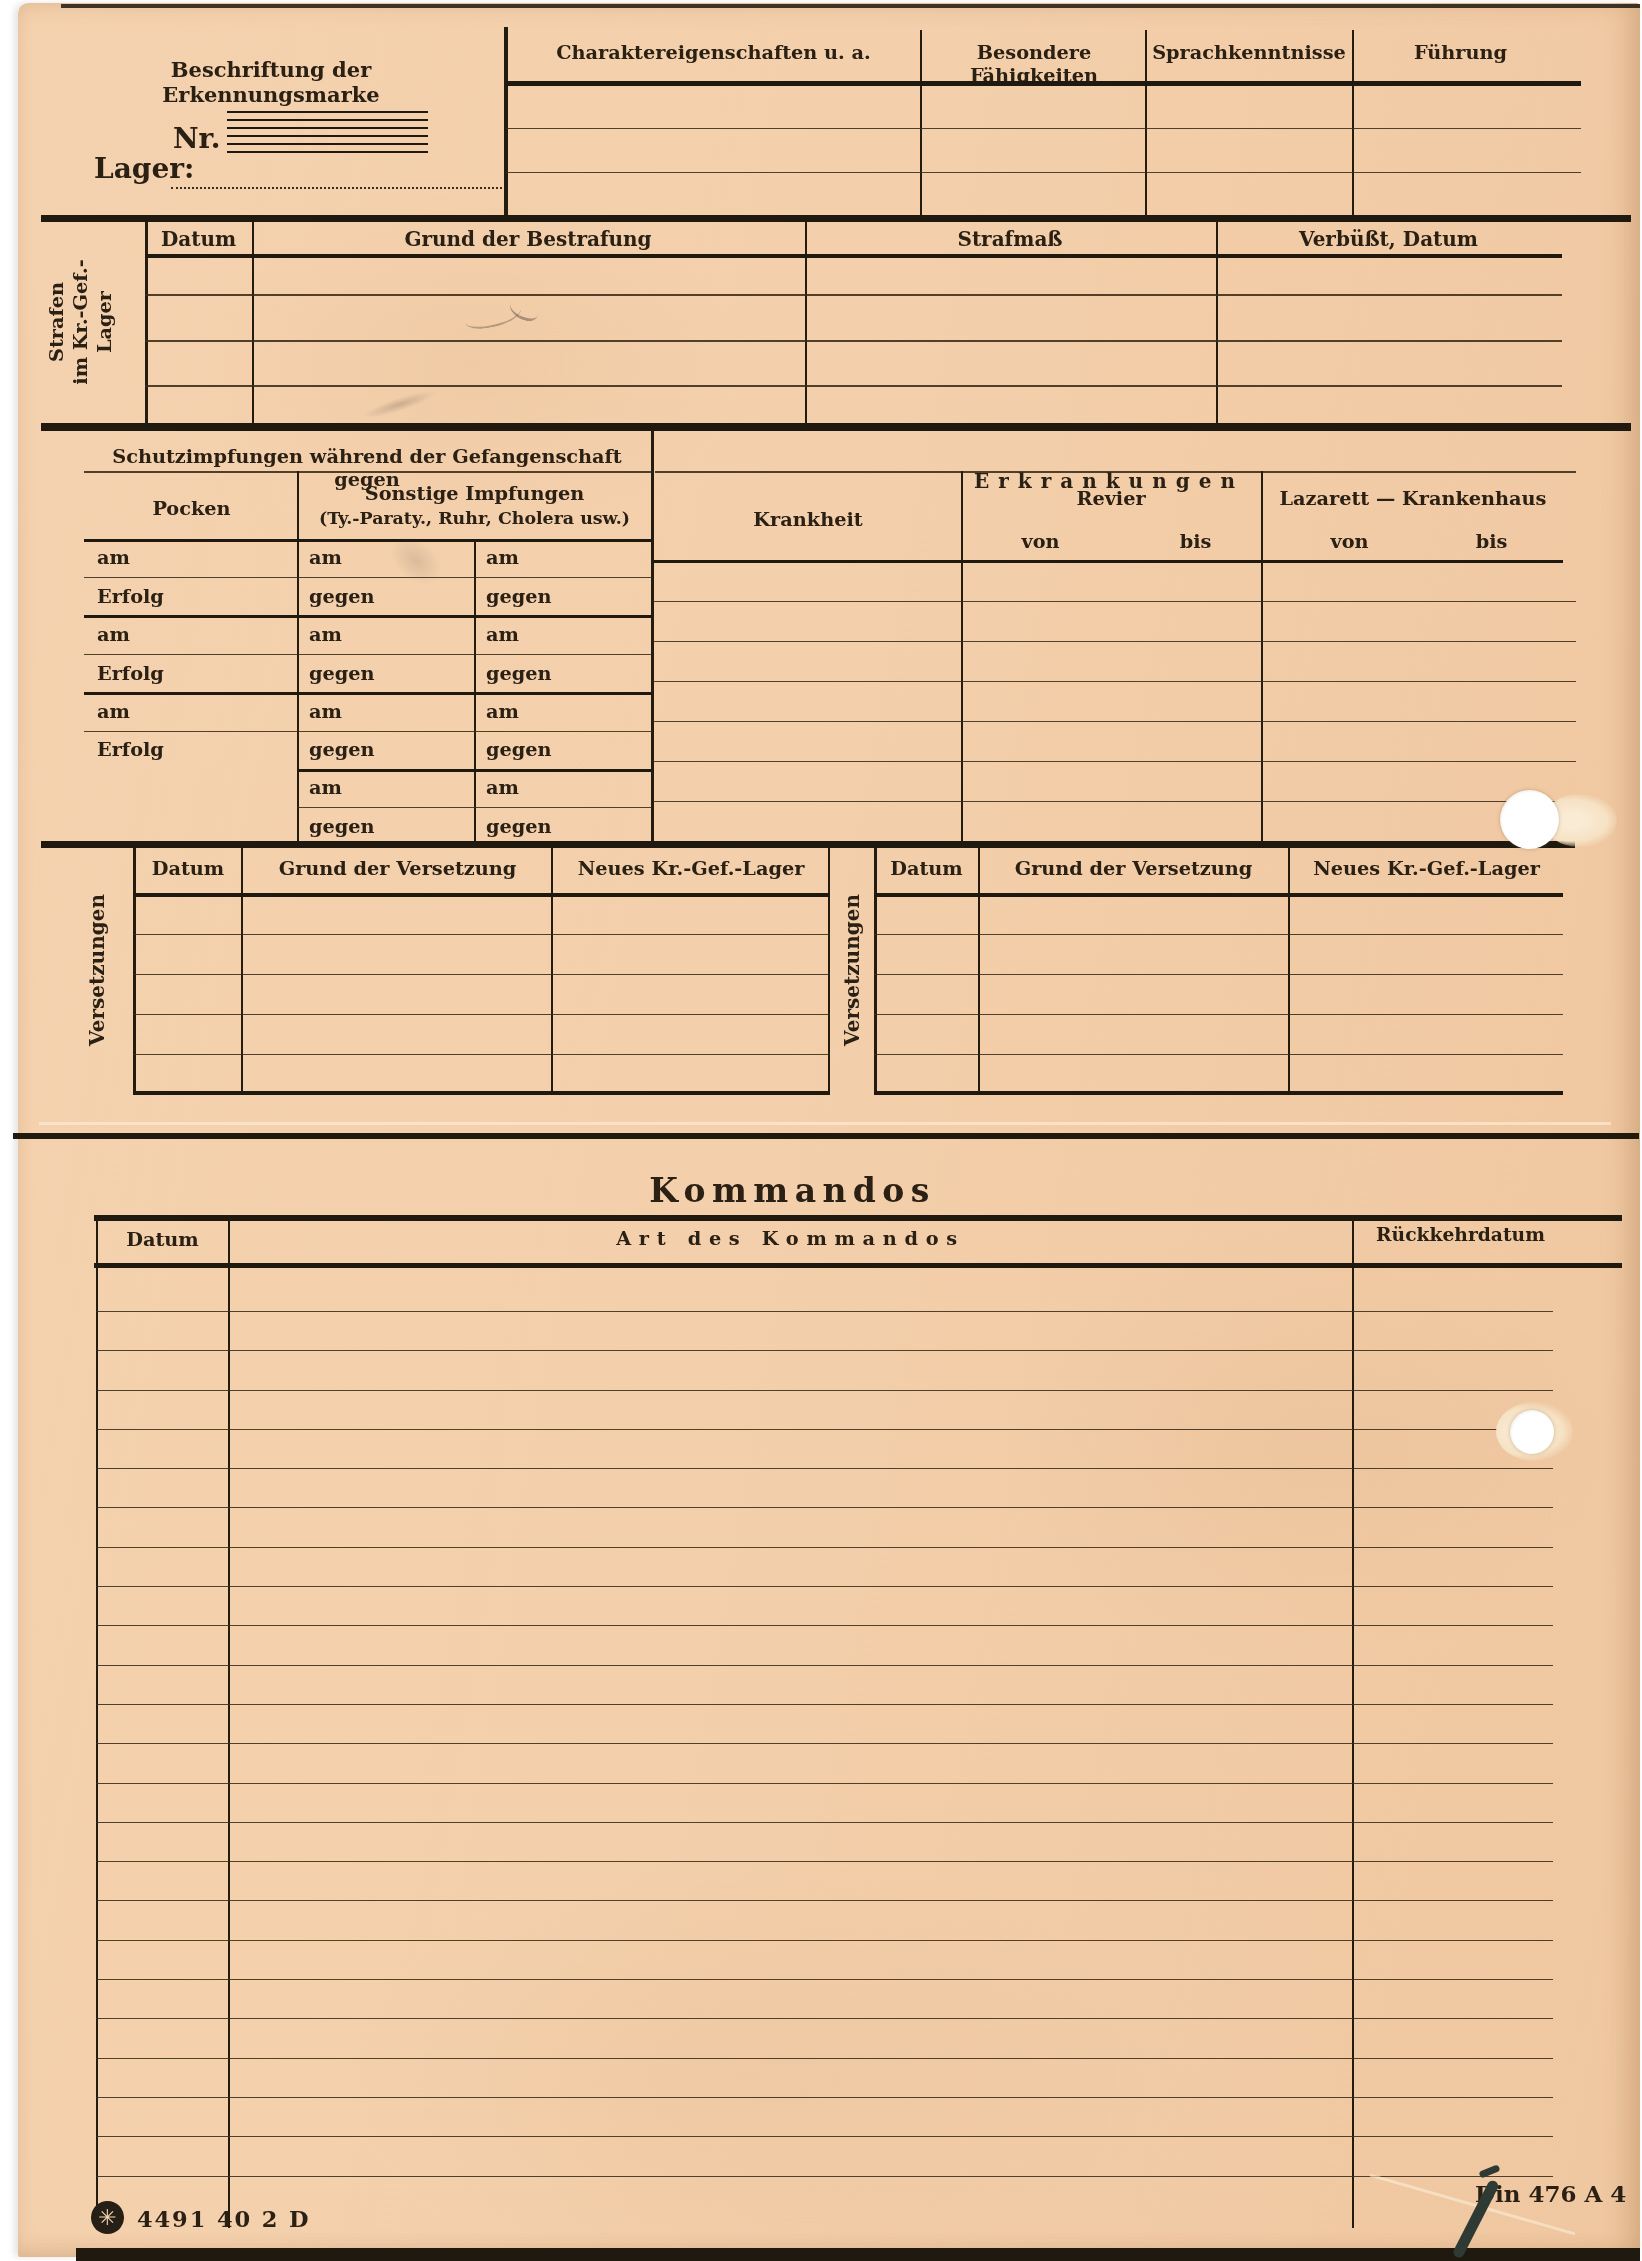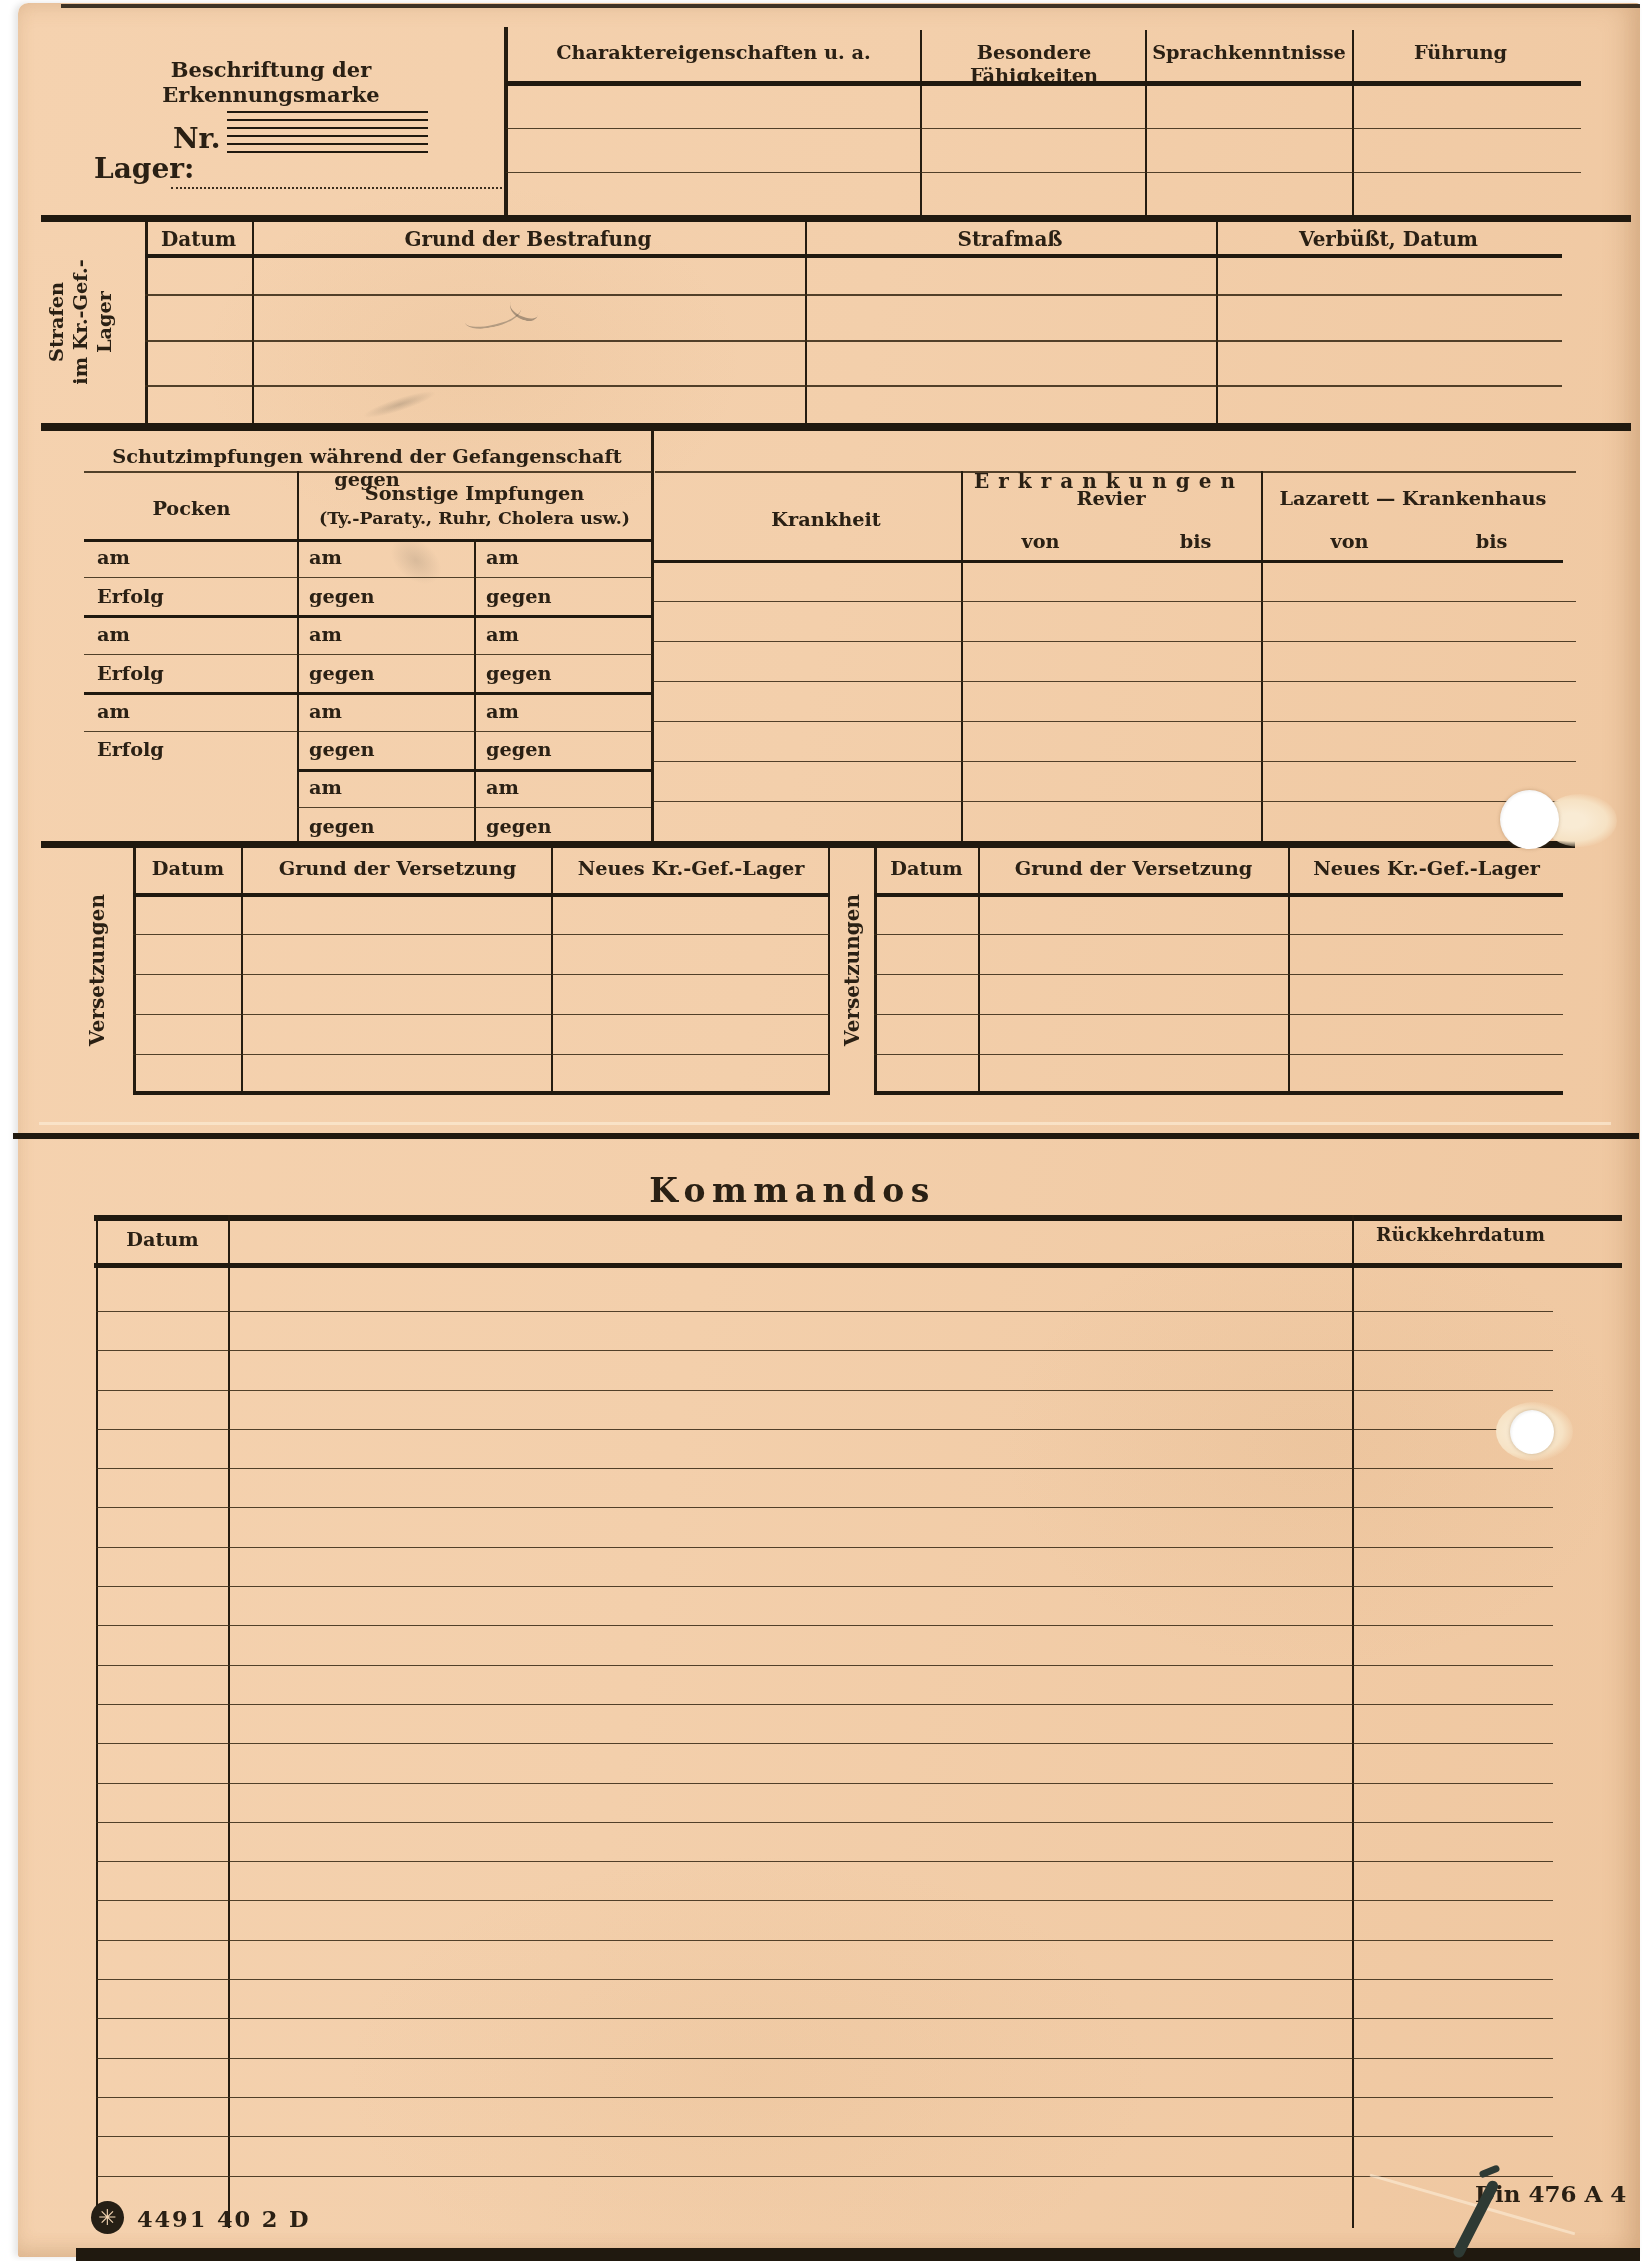--- a/index.html
+++ b/index.html
@@ -115,21 +115,21 @@
   <div class="hl" style="left:297px;top:769px;width:354px;height:3.2px;"></div>
 
   <div class="t" style="left:309px;top:776px;font-size:19.3px;">am</div>
   <div class="t" style="left:486px;top:776px;font-size:19.3px;">am</div>
   <div class="hl thin" style="left:297px;top:807px;width:354px;"></div>
   <div class="t" style="left:309px;top:815px;font-size:19.3px;">gegen</div>
   <div class="t" style="left:486px;top:815px;font-size:19.3px;">gegen</div>
 
   <div class="vl" style="left:961px;top:471px;width:1.9px;height:371px;"></div>
   <div class="vl" style="left:1261px;top:471px;width:1.9px;height:371px;"></div>
-  <div class="t ctr" style="left:655px;top:508px;width:306px;font-size:19.3px;padding-left:18px;">Krankheit</div>
+  <div class="t ctr" style="left:655px;top:508px;width:306px;font-size:19.3px;">Krankheit</div>
   <div class="t ctr" style="left:962px;top:487px;width:298px;font-size:19.3px;">Revier</div>
   <div class="t ctr" style="left:1005px;top:530px;width:71px;font-size:19.3px;">von</div>
   <div class="t ctr" style="left:1160px;top:530px;width:71px;font-size:19.3px;">bis</div>
   <div class="t ctr" style="left:1263px;top:487px;width:300px;font-size:19.3px;">Lazarett — Krankenhaus</div>
   <div class="t ctr" style="left:1314px;top:530px;width:71px;font-size:19.3px;">von</div>
   <div class="t ctr" style="left:1456px;top:530px;width:71px;font-size:19.3px;">bis</div>
   <div class="hl" style="left:653px;top:560px;width:910px;height:3.2px;"></div>
 
   <div class="hl" style="left:41px;top:841px;width:1534px;height:7px;"></div>
 
@@ -165,20 +165,21 @@
 
   <div class="scr" style="left:39px;top:1122px;width:1572px;height:3.2px;background:rgba(252,236,214,.65);"></div>
   <div class="hl" style="left:13px;top:1133px;width:1626px;height:6.4px;"></div>
 
   <div class="t ctr" style="left:580px;top:1171px;width:425px;font-size:33px;letter-spacing:6.4px;">Kommandos</div>
   <div class="hl" style="left:94px;top:1215px;width:1528px;height:5.8px;"></div>
   <div class="vl" style="left:96px;top:1215px;width:1.9px;height:1013px;"></div>
   <div class="vl" style="left:228px;top:1215px;width:1.9px;height:1013px;"></div>
   <div class="vl" style="left:1352px;top:1215px;width:1.9px;height:1013px;"></div>
   <div class="t ctr" style="left:98px;top:1228px;width:129px;font-size:19.3px;">Datum</div>
+  <div class="t ctr" style="left:230px;top:1227px;width:1121px;font-size:19.3px;letter-spacing:7.7px;">Art des Kommandos</div>
   <div class="t ctr" style="left:1354px;top:1223px;width:213px;font-size:18.7px;">Rückkehrdatum</div>
   <div class="hl" style="left:94px;top:1263px;width:1528px;height:5.2px;"></div>
 
   <div class="halo" style="left:1496px;top:1402px;width:77px;height:59px;"></div>
   <div class="hole" style="left:1510px;top:1410px;width:44px;height:44px;"></div>
 
   <div style="position:absolute;left:91px;top:2201px;width:33px;height:33px;background:#261f15;border-radius:50%;display:flex;align-items:center;justify-content:center;">
     <span style="color:#f3d4b2;font-size:22px;font-family:'DejaVu Sans',sans-serif;line-height:1;">✳</span>
   </div>
   <div class="t" style="left:137px;top:2206px;font-size:22.5px;letter-spacing:1.9px;">4491 40 2 D</div>

